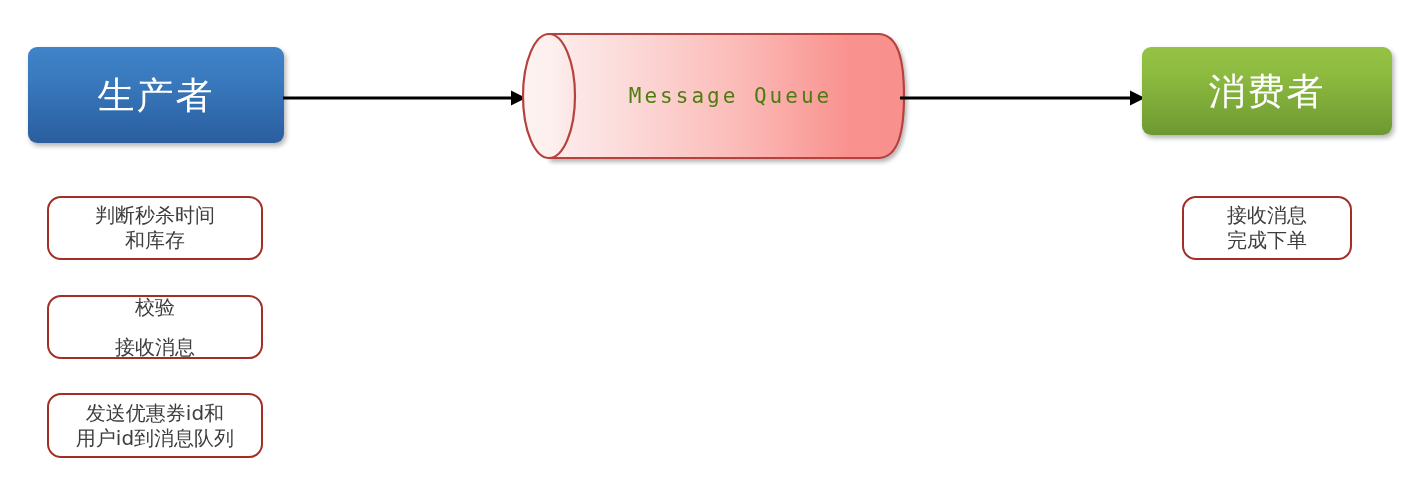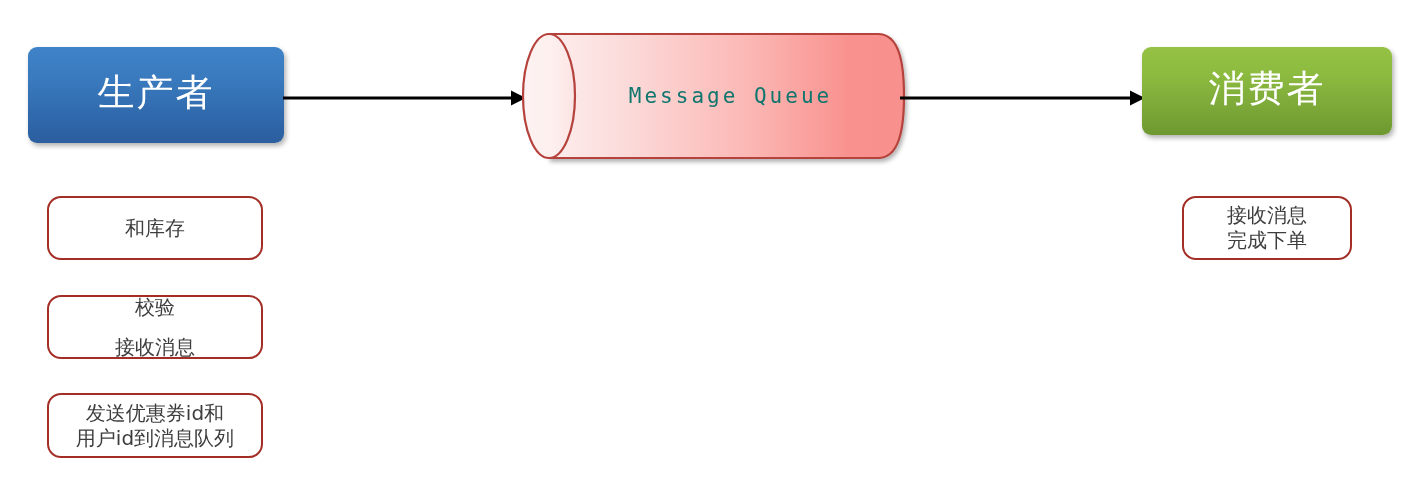--- a/index.html
+++ b/index.html
@@ -30,21 +30,21 @@
     display: flex;
     align-items: center;
     justify-content: center;
     box-shadow: 2px 3px 5px rgba(0,0,0,0.30);
   }
   .node .node-label {
     color: #ffffff;
     font-size: 37px;
     line-height: 1;
     letter-spacing: 2px;
-    font-family: Liberation Mono, monospace;
+    font-family: Liberation Serif, serif;
     white-space: nowrap;
   }
 
   #producer-node {
     left: 28px;
     top: 47px;
     width: 256px;
     height: 96px;
     background: linear-gradient(180deg, #4083c8 0%, #3a7bbf 30%, #2f68ab 75%, #2b5e9e 100%);
   }
@@ -75,21 +75,21 @@
     position: absolute;
     left: 0;
     top: 0;
     width: 385px;
     height: 128px;
     display: flex;
     align-items: center;
     justify-content: center;
     padding-left: 34px;
     box-sizing: border-box;
-    color: #0f766e;
+    color: #4d7c0f;
     font-size: 21px;
     letter-spacing: 3px;
     font-family: "DejaVu Sans Mono", "Liberation Mono", monospace;
     white-space: nowrap;
   }
 
   
   .note {
     position: absolute;
     background: #ffffff;
@@ -176,20 +176,21 @@
   <svg id="arrow-queue-to-consumer" class="arrow-svg" viewBox="0 0 245 32" width="245" height="32">
     <line x1="0" y1="16" x2="230" y2="16" stroke="#000000" stroke-width="3"></line>
     <polygon points="230,8.5 245,16 230,23.5" fill="#000000"></polygon>
   </svg>
 
   <div id="consumer-node" class="node">
     <span class="node-label">消费者</span>
   </div>
 
   <div id="note-check-time" class="note">
+    <span class="note-line">判断秒杀时间</span>
     <span class="note-line">和库存</span>
   </div>
 
   <div id="note-one-order" class="note">
     <span class="note-line">校验</span>
     <span class="note-line">接收消息</span>
   </div>
 
   <div id="note-receive" class="note">
     <span class="note-line">接收消息</span>

